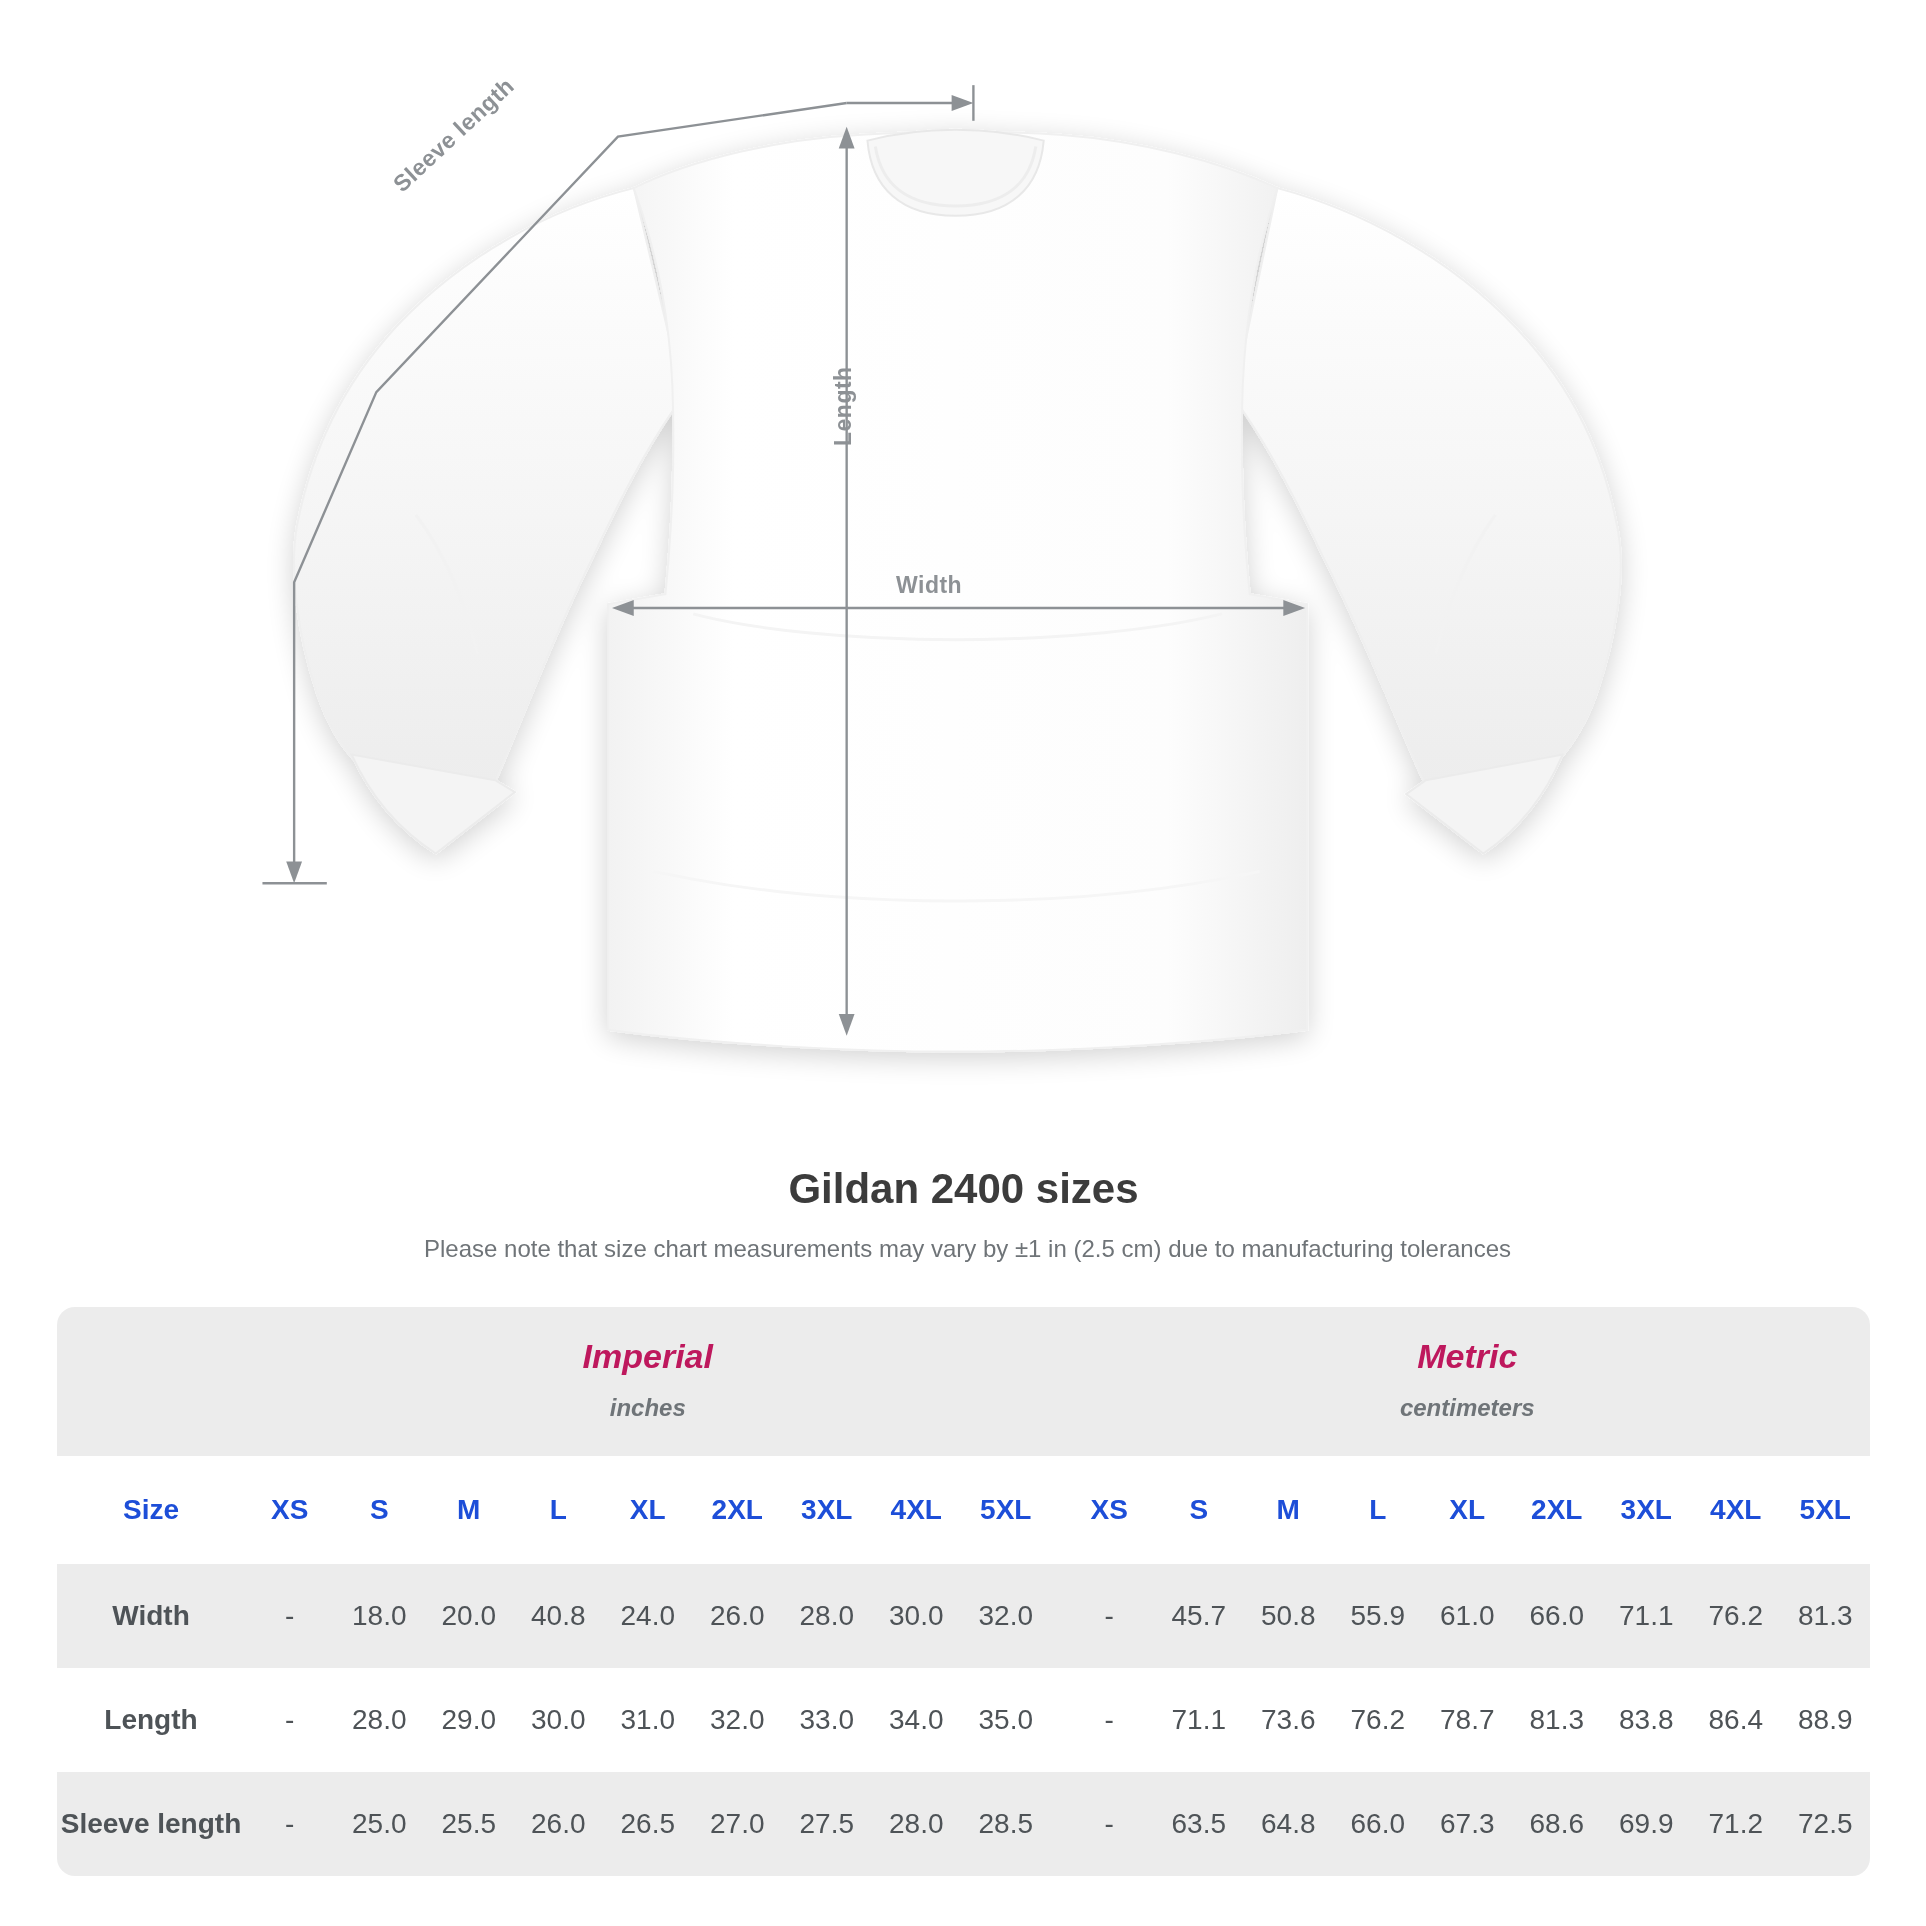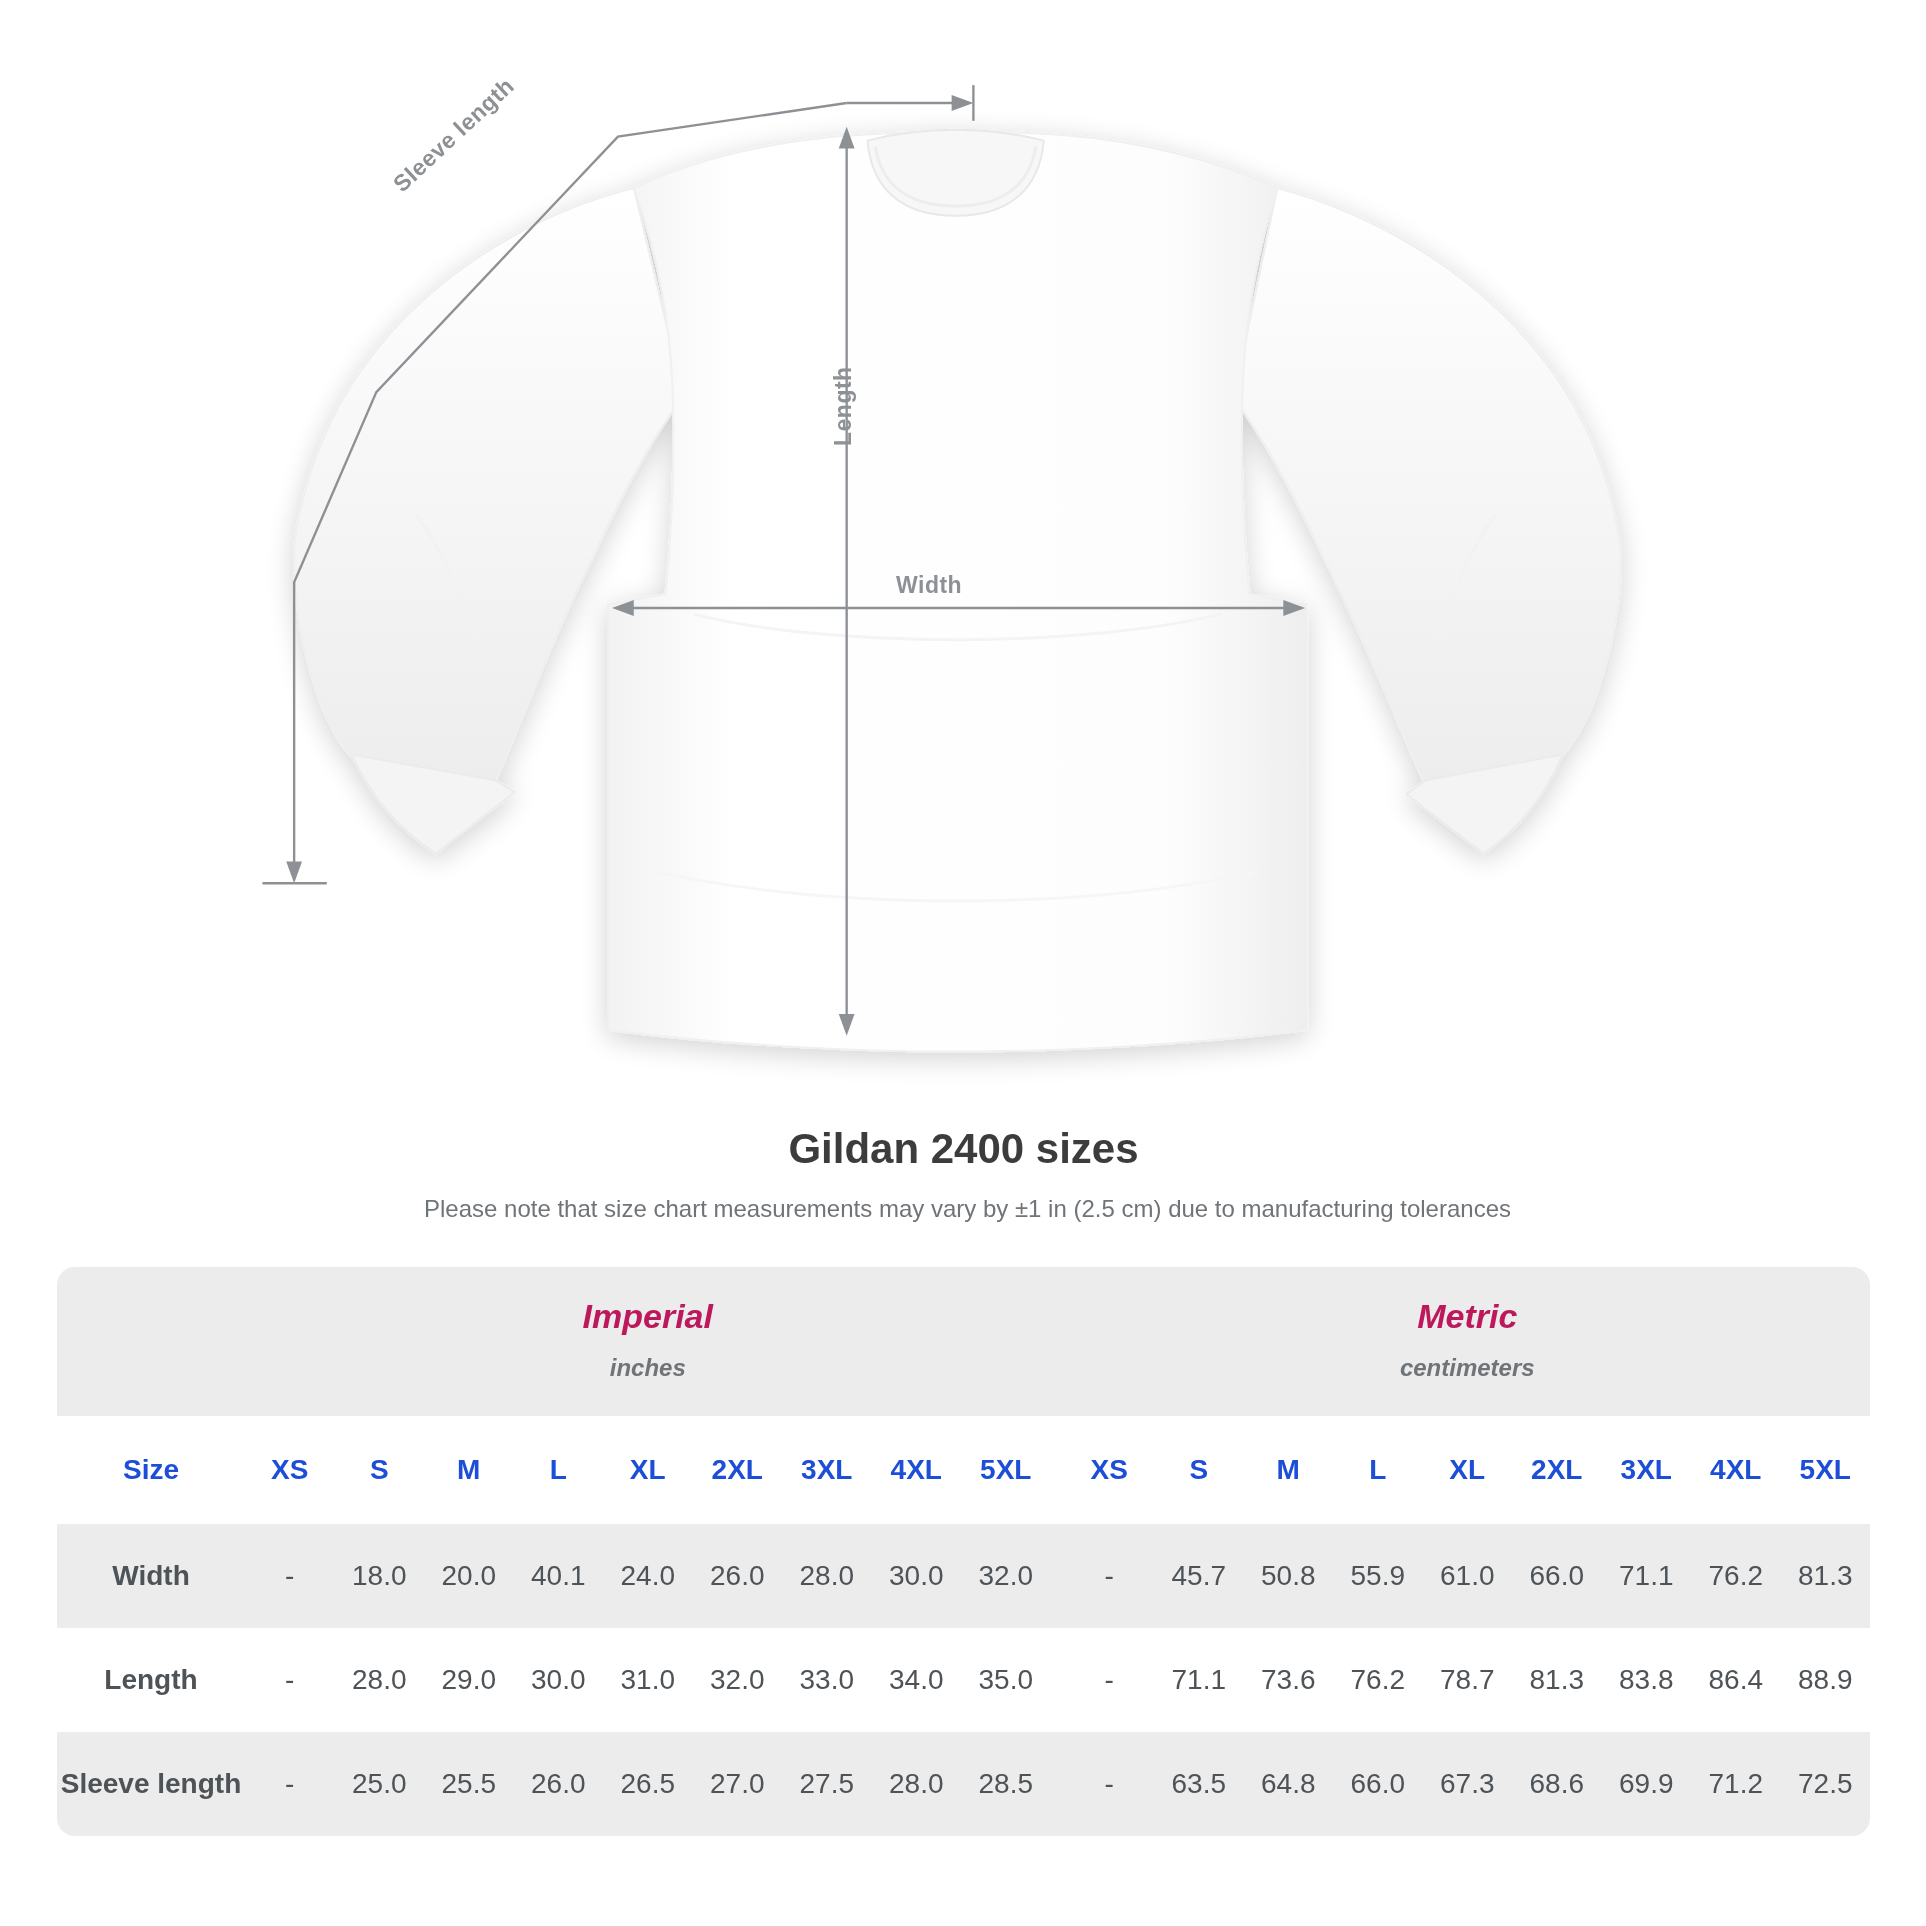--- a/index.html
+++ b/index.html
@@ -52,21 +52,21 @@
   .dim-label.sleeve-label {
     left: 388px;
     top: 178px;
     transform: rotate(-43deg);
     transform-origin: left top;
   }
 
   
   .title-block {
     text-align: center;
-    margin-top: 16px;
+    margin-top: 56px;
   }
   .chart-title {
     font-size: 42px;
     font-weight: bold;
     color: #3c3c3c;
     margin: 0;
   }
   .chart-note {
     font-size: 24px;
     color: #6f7478;
@@ -308,21 +308,21 @@
           <th>3XL</th>
           <th>4XL</th>
           <th>5XL</th>
         </tr>
 
         <tr class="data-row shaded">
           <td class="row-label">Width</td>
           <td>-</td>
           <td>18.0</td>
           <td>20.0</td>
-          <td>40.1</td>
+          <td>40.8</td>
           <td>24.0</td>
           <td>26.0</td>
           <td>28.0</td>
           <td>30.0</td>
           <td>32.0</td>
           <td></td>
           <td>-</td>
           <td>45.7</td>
           <td>50.8</td>
           <td>55.9</td>

